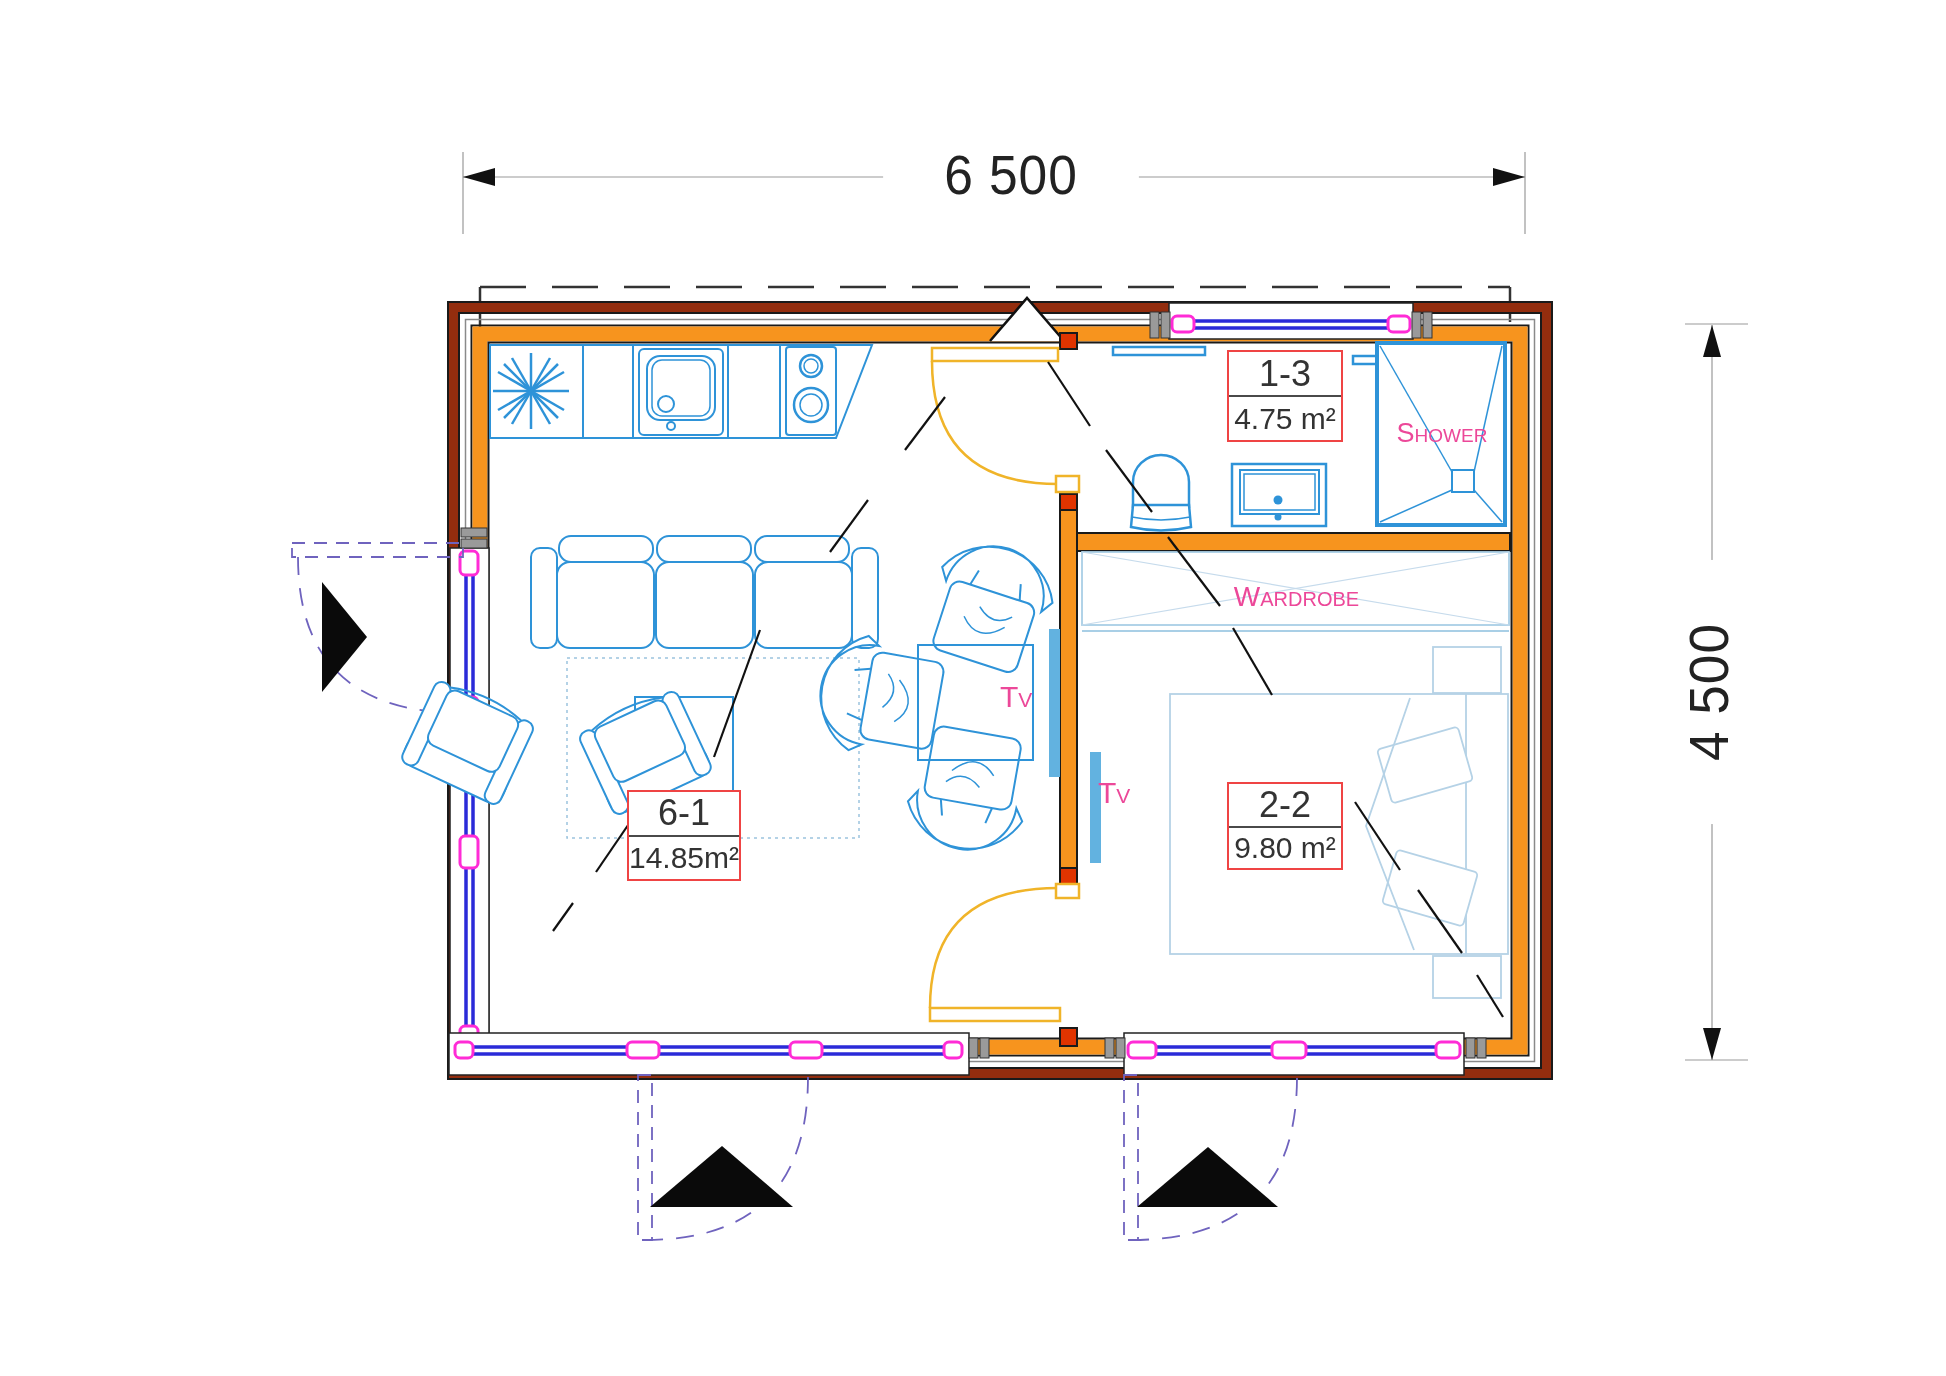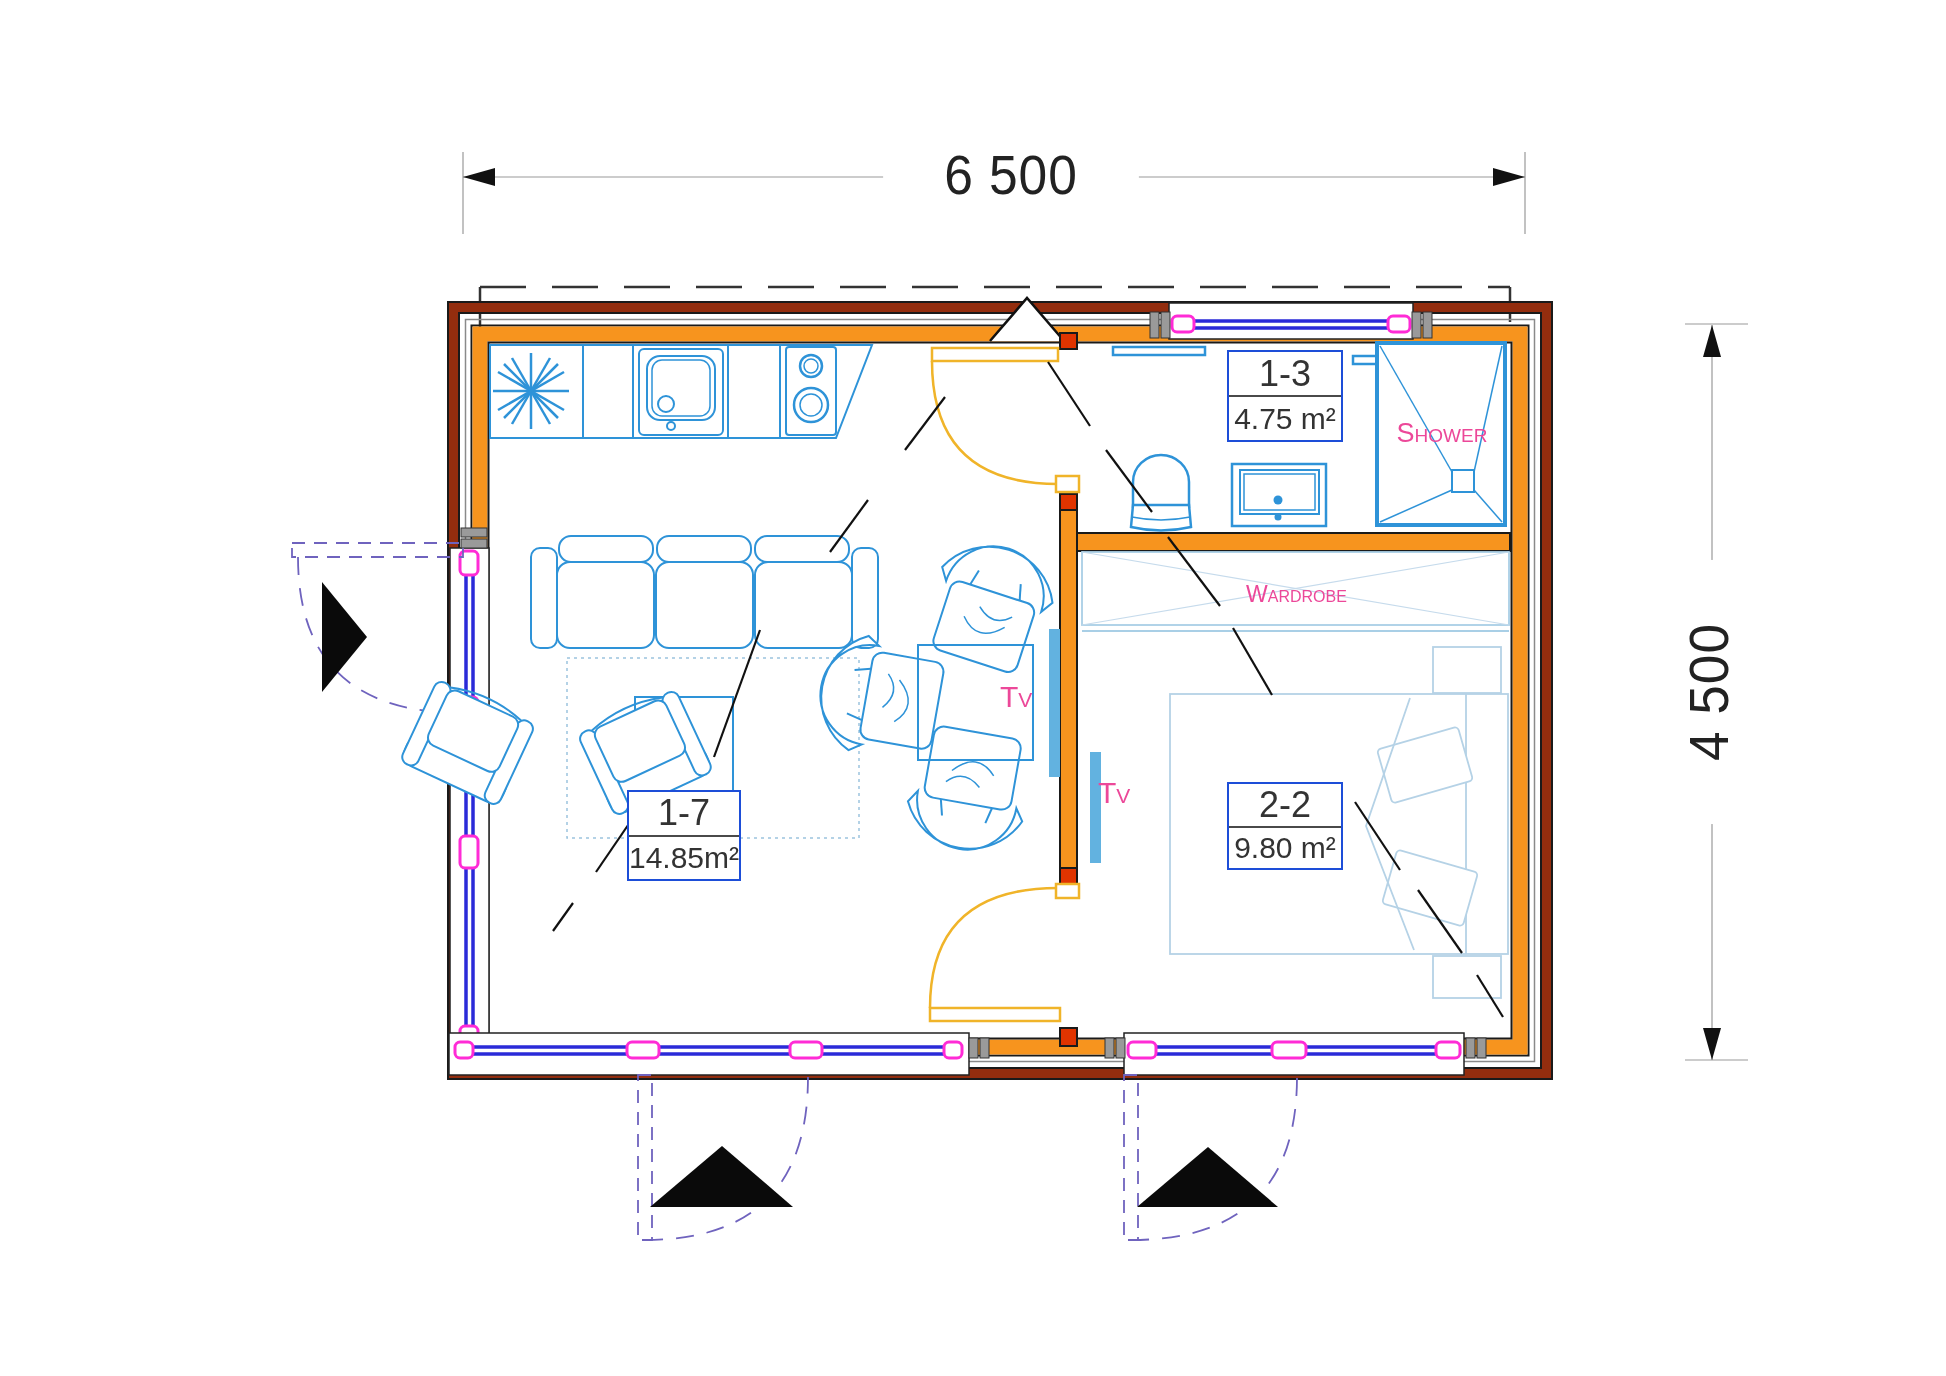--- a/index.html
+++ b/index.html
@@ -5,32 +5,32 @@
   html,body{margin:0;padding:0;background:#fff;}
   #stage{position:relative;width:1946px;height:1304px;background:#fff;overflow:hidden;
          font-family:"Liberation Sans", sans-serif;}
   #plan-svg{position:absolute;left:0;top:0;}
   .lbl{position:absolute;color:#222;z-index:5;}
   .dim-label{font-size:56px;letter-spacing:1px;background:#fff;padding:0 14px;
              transform:scaleX(.92);white-space:nowrap;}
   #dim-top-label{left:872px;top:142px;width:250px;text-align:center;}
   #dim-right-label{left:1572px;top:657px;width:250px;height:70px;text-align:center;
                    transform:rotate(-90deg) scaleX(.95);transform-origin:center;background:#fff;}
-  .room-box{position:absolute;background:#fff;border:2px solid #1d4ed8;z-index:5;
+  .room-box{position:absolute;background:#fff;border:2px solid #ef4444;z-index:5;
             display:flex;flex-direction:column;}
   .room-box .rid{flex:1;border-bottom:2px solid #4a4a4a;display:flex;align-items:center;
                  justify-content:center;font-size:36px;color:#333;}
   .room-box .rarea{flex:1;display:flex;align-items:center;justify-content:center;
                    font-size:30px;color:#333;white-space:nowrap;}
   #room-box-1{left:627px;top:790px;width:110px;height:87px;}
   #room-box-2{left:1227px;top:782px;width:112px;height:84px;}
   #room-box-3{left:1227px;top:350px;width:112px;height:88px;}
   .blue-label{color:#ec4899;font-variant:small-caps;text-transform:capitalize;z-index:6;}
   #shower-label{left:1381px;top:418px;width:122px;text-align:center;font-size:27px;}
-  #wardrobe-label{left:1214px;top:581px;width:165px;text-align:center;font-size:23px;}
+  #wardrobe-label{left:1214px;top:581px;width:165px;text-align:center;font-size:28px;}
   #tv-living-label{left:1000px;top:680px;width:60px;font-size:30px;}
   #tv-bedroom-label{left:1098px;top:776px;width:60px;font-size:30px;}
 </style>
 </head>
 <body>
 
 <div id="stage">
 
 <svg id="plan-svg" width="1946" height="1376" viewBox="0 0 1946 1376">
 
@@ -319,21 +319,21 @@
     <line x1="1685" y1="1060" x2="1748" y2="1060" stroke="#999" stroke-width="1.2"></line>
     <polygon points="1712,325 1703,357 1721,357" fill="#111"></polygon>
     <polygon points="1712,1060 1703,1028 1721,1028" fill="#111"></polygon>
   </g>
 </svg>
 
 <div class="lbl dim-label" id="dim-top-label">6 500</div>
 <div class="lbl dim-label" id="dim-right-label">4 500</div>
 
 <div class="room-box" id="room-box-1">
-  <div class="rid">1-7</div>
+  <div class="rid">6-1</div>
   <div class="rarea">14.85m²</div>
 </div>
 <div class="room-box" id="room-box-2">
   <div class="rid">2-2</div>
   <div class="rarea">9.80 m²</div>
 </div>
 <div class="room-box" id="room-box-3">
   <div class="rid">1-3</div>
   <div class="rarea">4.75 m²</div>
 </div>

